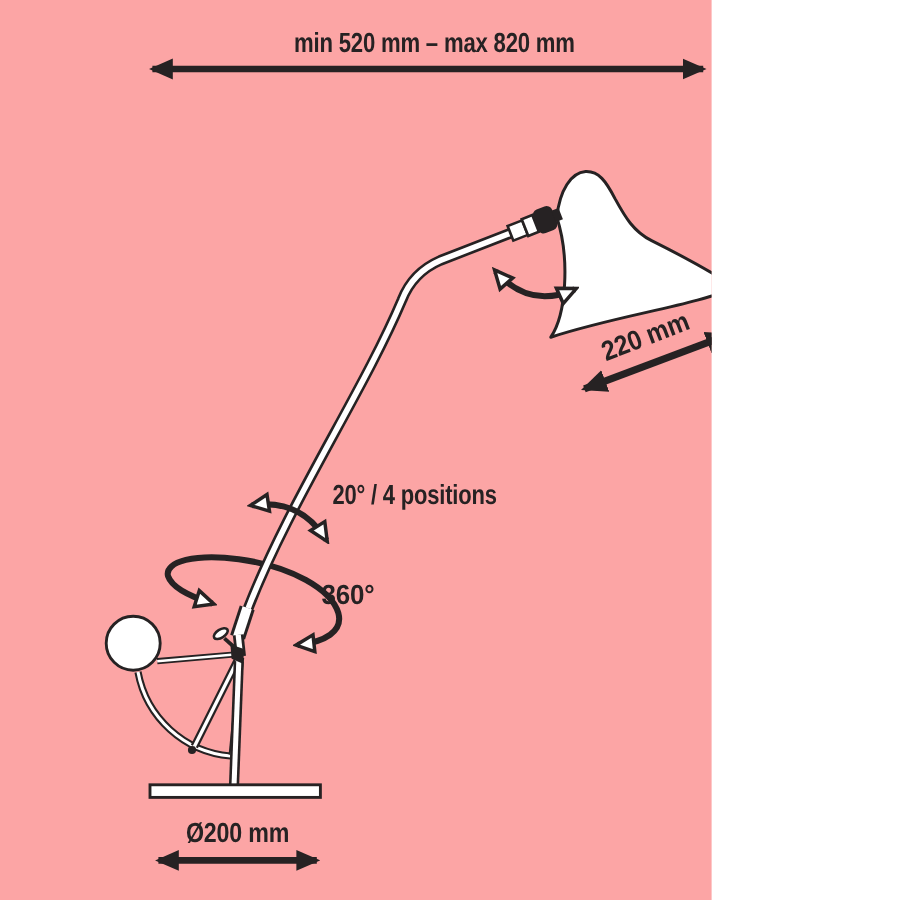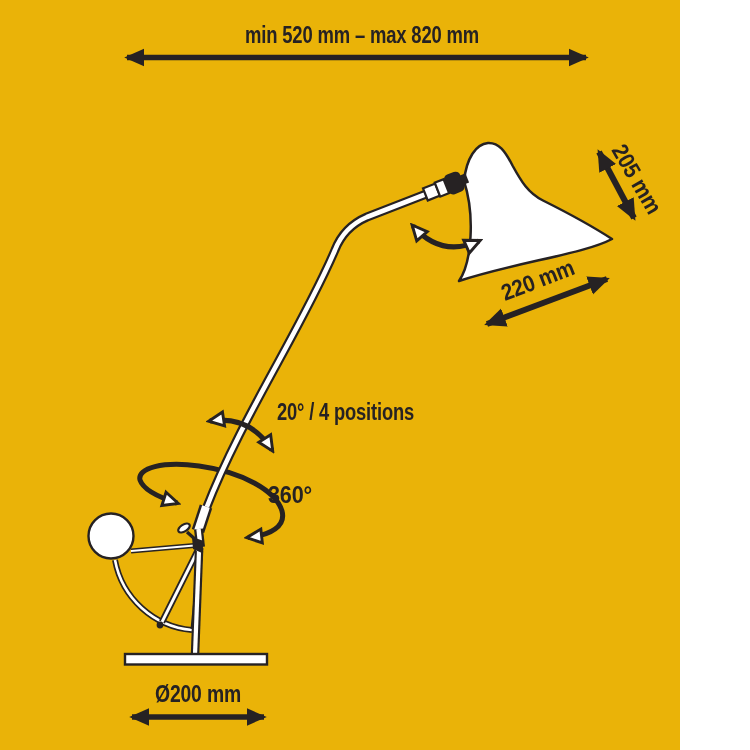--- a/index.html
+++ b/index.html
@@ -1,19 +1,19 @@
 <!DOCTYPE html>
 <html><head>
 <meta charset="utf-8">
 <style>
   html,body{margin:0;padding:0;background:#ffffff;}
   .stage{
     position:relative;
-    width:680px;height:750px;
-    background:#eab308;
+    width:593px;height:750px;
+    background:#fca5a5;
     overflow:hidden;
     font-family:"Liberation Sans", sans-serif;
   }
   svg{position:absolute;left:0;top:0;}
   .dim-text{
     font-family:"Liberation Sans", sans-serif;
     font-size:23px;
     font-weight:bold;
     fill:#262223;
     letter-spacing:-0.2px;

